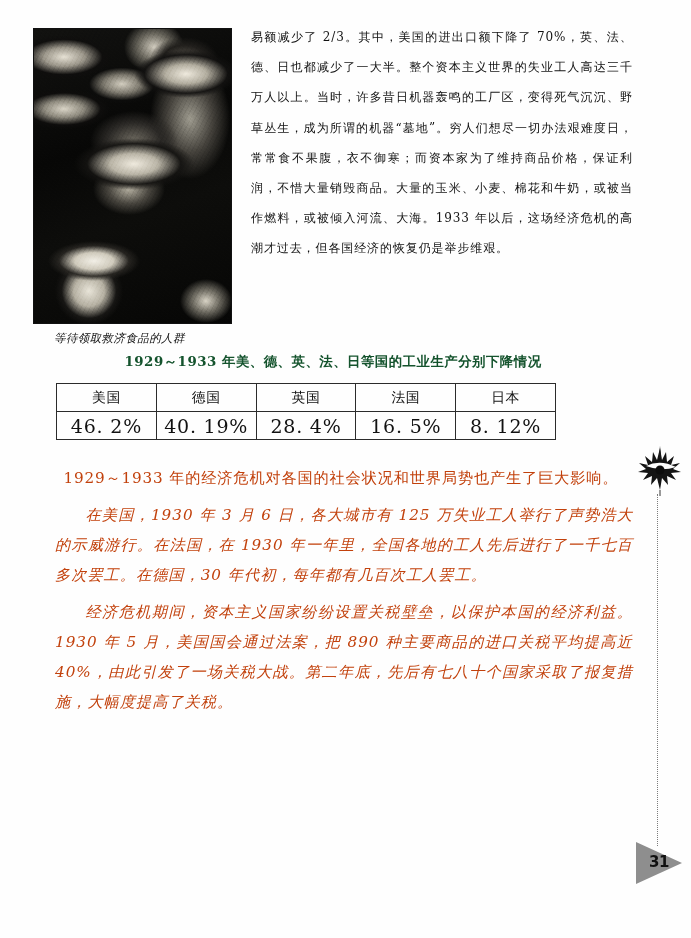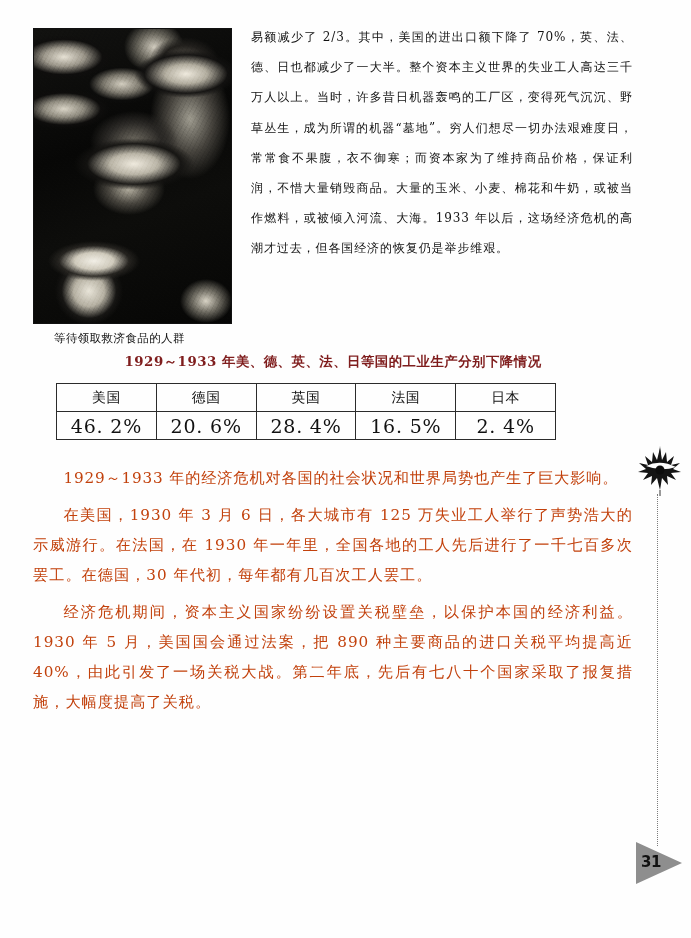--- a/index.html
+++ b/index.html
@@ -75,20 +75,21 @@
   }
 
   .photo-caption {
     margin-top: 7px;
     padding-left: 21px;
     font-family: "DejaVu Sans", "Liberation Sans", sans-serif;
     font-size: 11.5px;
     line-height: 1.3;
     color: #111;
     letter-spacing: 0.4px;
+    font-style: italic;
   }
 
   
   .flow-col {
     font-family: "DejaVu Serif", "Liberation Serif", serif;
     font-size: 12px;
     line-height: 30.2px;
     text-align: justify;
     text-justify: inter-character;
     letter-spacing: 0.9px;
@@ -99,21 +100,21 @@
   .table-title {
     position: absolute;
     left: 33px;
     top: 353px;
     width: 600px;
     text-align: center;
     font-family: "DejaVu Serif", "Liberation Serif", serif;
     font-weight: bold;
     font-size: 13.4px;
     letter-spacing: 0.5px;
-    color: #7f1d1d;
+    color: #14532d;
   }
 
   
   .data-table-wrap {
     position: absolute;
     left: 36px;
     top: 383px;
     width: 500px;
     padding-left: 20px;
   }
@@ -152,21 +153,23 @@
     font-size: 15.2px;
     line-height: 30.0px;
     text-align: justify;
     text-justify: inter-character;
     letter-spacing: 0.85px;
     color: #c2410c;
     text-indent: 2em;
     margin: 0 0 7px 0;
   }
   .para.kai {
+    font-style: italic;
     letter-spacing: 1.0px;
+    margin-left: 22px;
   }
 
   
   .edge-deco {
     position: absolute;
     left: 648px;
     top: 446px;
     width: 40px;
     height: 450px;
     pointer-events: none;
@@ -196,21 +199,21 @@
   .page-num-tri .tri {
     position: absolute;
     left: 0; top: 0;
     width: 0; height: 0;
     border-top: 21px solid transparent;
     border-bottom: 21px solid transparent;
     border-left: 46px solid #8e8e8e;
   }
   .page-num-tri .num {
     position: absolute;
-    left: 5px;
+    left: 13px;
     top: 11px;
     font-family: "DejaVu Sans", "Liberation Sans", sans-serif;
     font-weight: bold;
     font-size: 15px;
     color: #111;
     letter-spacing: -0.5px;
   }
 </style>
 </head>
 <body>
@@ -237,24 +240,24 @@
       <tbody>
         <tr class="head">
           <td>美国</td>
           <td>德国</td>
           <td>英国</td>
           <td>法国</td>
           <td>日本</td>
         </tr>
         <tr class="vals">
           <td>46. 2%</td>
-          <td>20. 6%</td>
+          <td>40. 19%</td>
           <td>28. 4%</td>
           <td>16. 5%</td>
-          <td>2. 4%</td>
+          <td>8. 12%</td>
         </tr>
       </tbody>
     </table>
   </div>
 
   <div class="body-stack">
     <p class="para">1929～1933 年的经济危机对各国的社会状况和世界局势也产生了巨大影响。</p>
     <p class="para kai">在美国，1930 年 3 月 6 日，各大城市有 125 万失业工人举行了声势浩大的示威游行。在法国，在 1930 年一年里，全国各地的工人先后进行了一千七百多次罢工。在德国，30 年代初，每年都有几百次工人罢工。</p>
     <p class="para kai">经济危机期间，资本主义国家纷纷设置关税壁垒，以保护本国的经济利益。1930 年 5 月，美国国会通过法案，把 890 种主要商品的进口关税平均提高近 40%，由此引发了一场关税大战。第二年底，先后有七八十个国家采取了报复措施，大幅度提高了关税。</p>
   </div>

